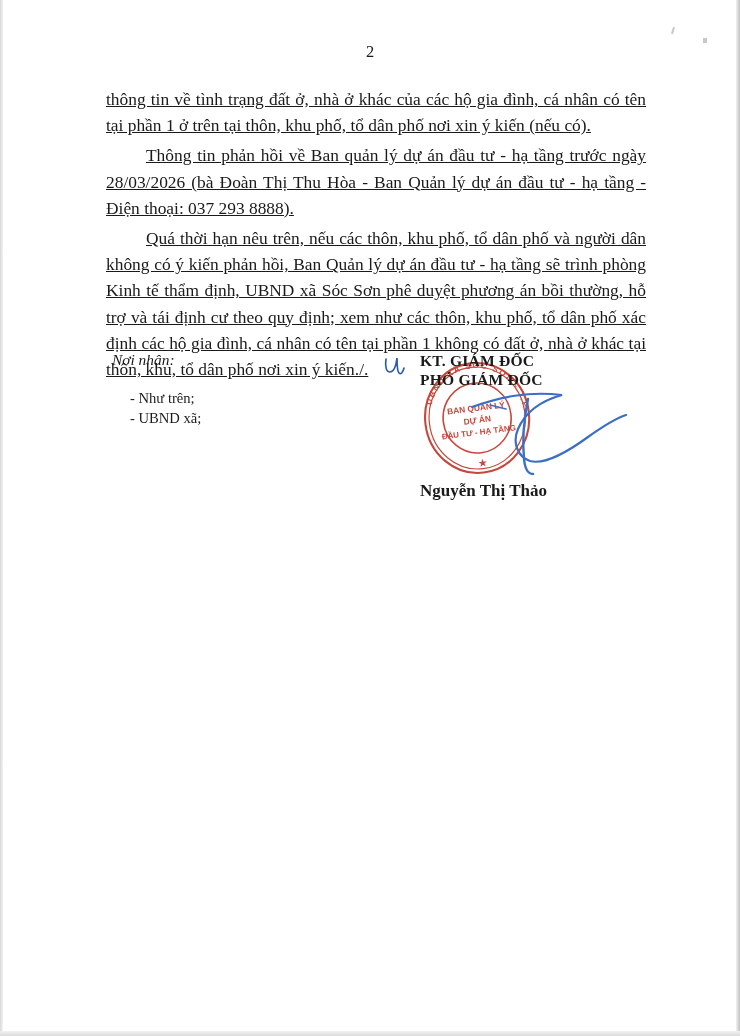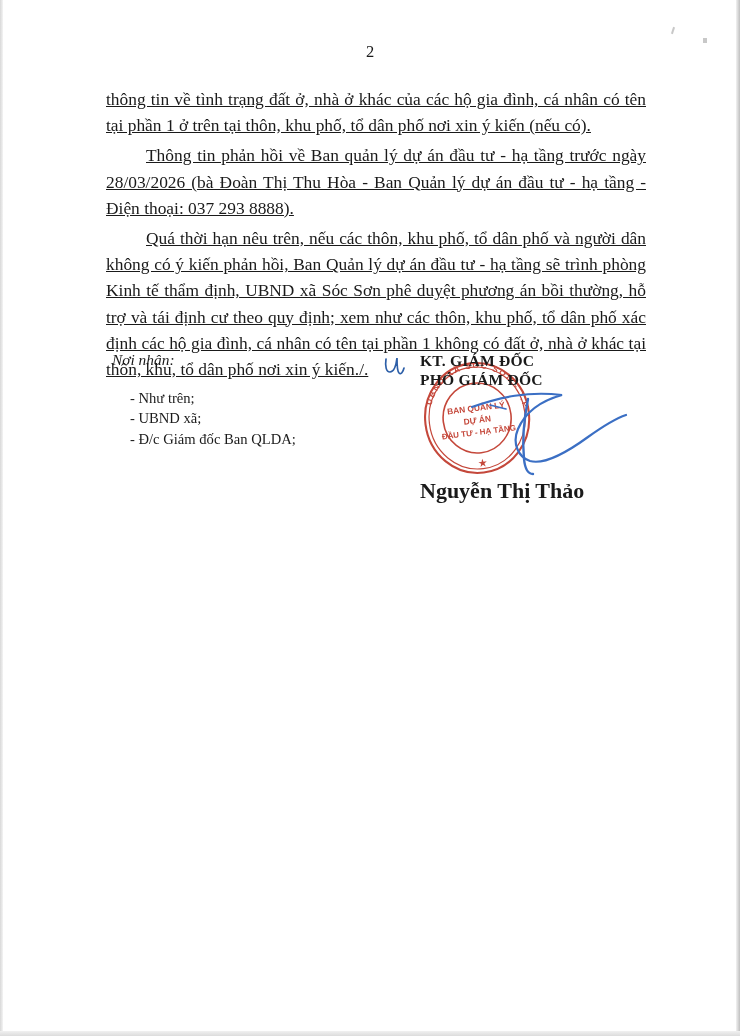--- a/index.html
+++ b/index.html
@@ -117,21 +117,21 @@
   .sig-title {
     font-weight: bold;
     font-size: 15.6px;
     line-height: 18.5px;
     letter-spacing: .2px;
     position: relative;
     z-index: 4;
   }
   .sig-name {
     font-weight: bold;
-    font-size: 22px;
+    font-size: 17px;
     line-height: 20px;
     position: relative;
     z-index: 4;
     margin-top: 92px;
   }
 
   
   .stamp {
     position: absolute;
     left: 418px;
@@ -174,21 +174,20 @@
     <p class="para indent"><span>Quá thời hạn nêu trên, nếu các thôn, khu phố, tổ dân phố và người dân không có ý kiến phản hồi, Ban Quản lý dự án đầu tư - hạ tầng sẽ trình phòng Kinh tế thẩm định, UBND xã Sóc Sơn phê duyệt phương án bồi thường, hỗ trợ và tái định cư theo quy định; xem như các thôn, khu phố, tổ dân phố xác định các hộ gia đình, cá nhân có tên tại phần 1 không có đất ở, nhà ở khác tại thôn, khu, tổ dân phố nơi xin ý kiến./.</span><span class="initial-mark"><svg width="34" height="32" viewBox="0 0 34 32">
             <path d="M8 9 C7 16, 8 22, 12 22 C16 22, 18 16, 19 8 C19 15, 19 21, 21 23 C23 25, 25 22, 26 18" fill="none" stroke="#2d5fa8" stroke-width="1.7" stroke-linecap="round"></path>
           </svg></span></p>
   </div>
 
   <div class="recipients">
     <div class="recipients-title">Nơi nhận:</div>
     <ul>
       <li>- Như trên;</li>
       <li>- UBND xã;</li>
-      <li>- Đ/c Giám đốc Ban QLDA;</li>
     </ul>
   </div>
 
   <div class="stamp">
     <svg width="118" height="122" viewBox="0 0 118 122">
       <defs>
         <path id="outerArcTop" d="M 12,62 A 47,50 0 0 1 106,62" fill="none"></path>
         <path id="outerArcBottom" d="M 14,62 A 45,48 0 0 0 104,62" fill="none"></path>
       </defs>
       <ellipse cx="59" cy="62" rx="52" ry="55" fill="none" stroke="#c0392b" stroke-width="2.1"></ellipse>

